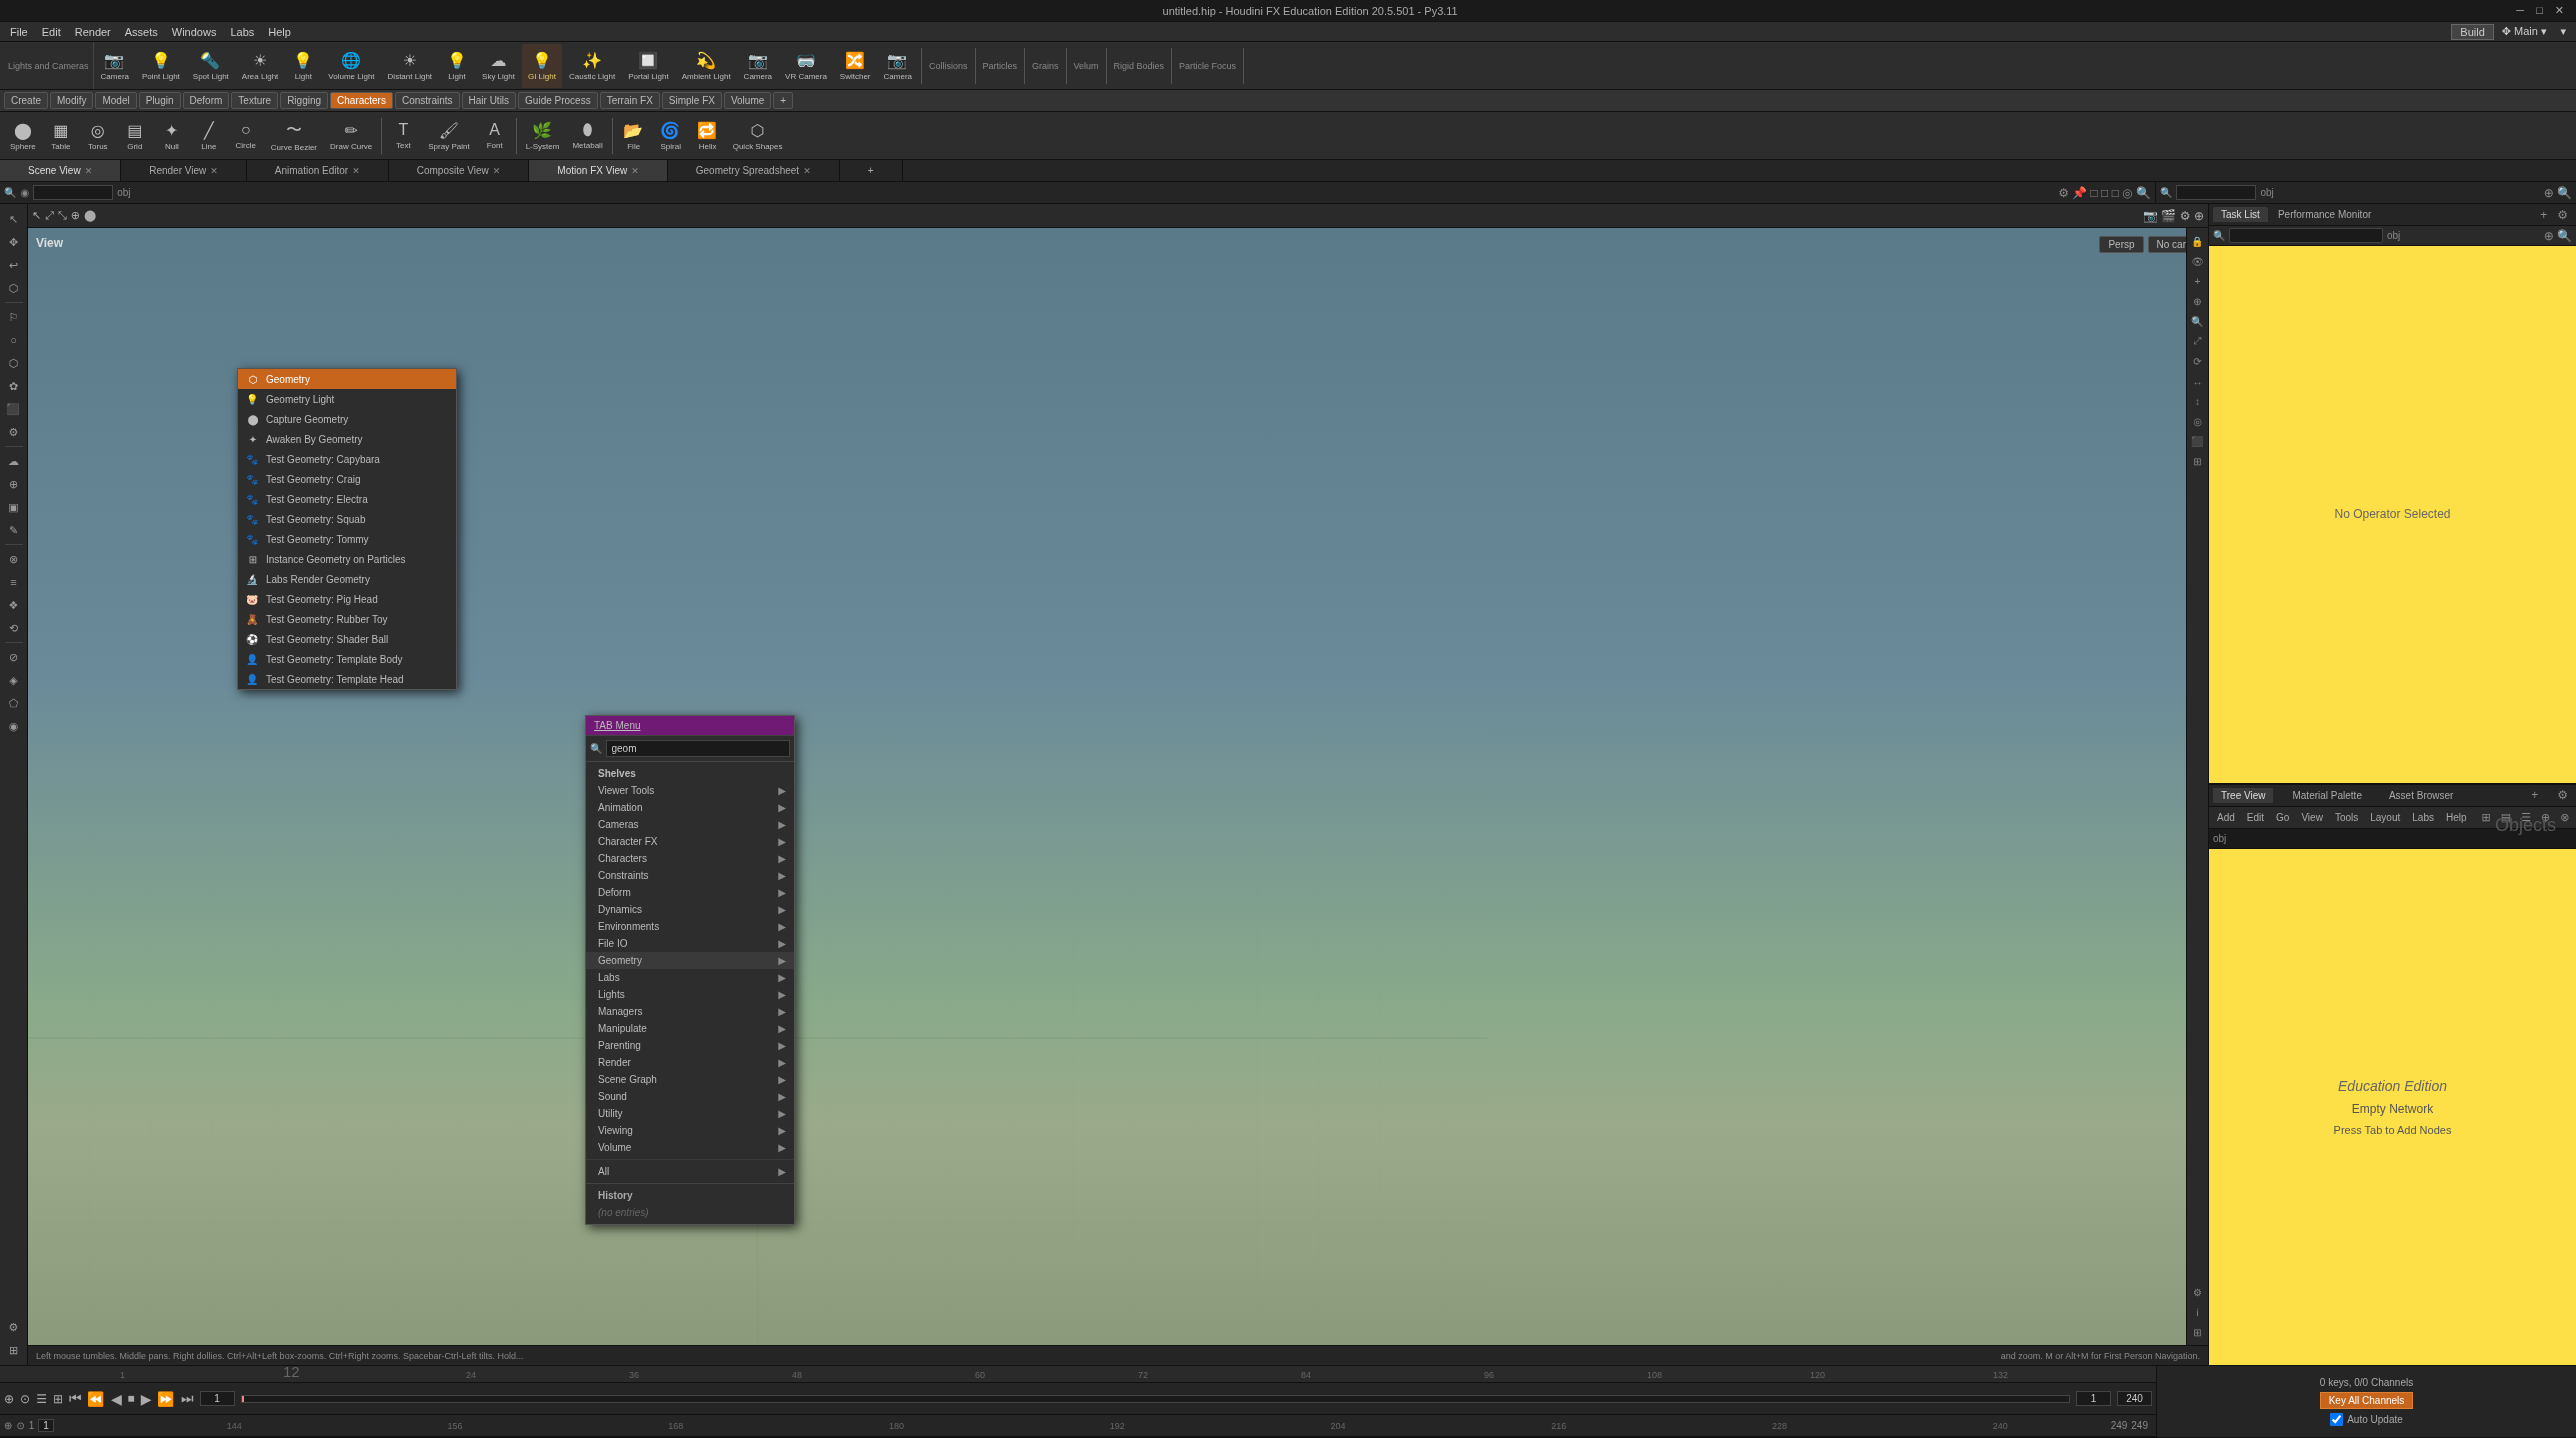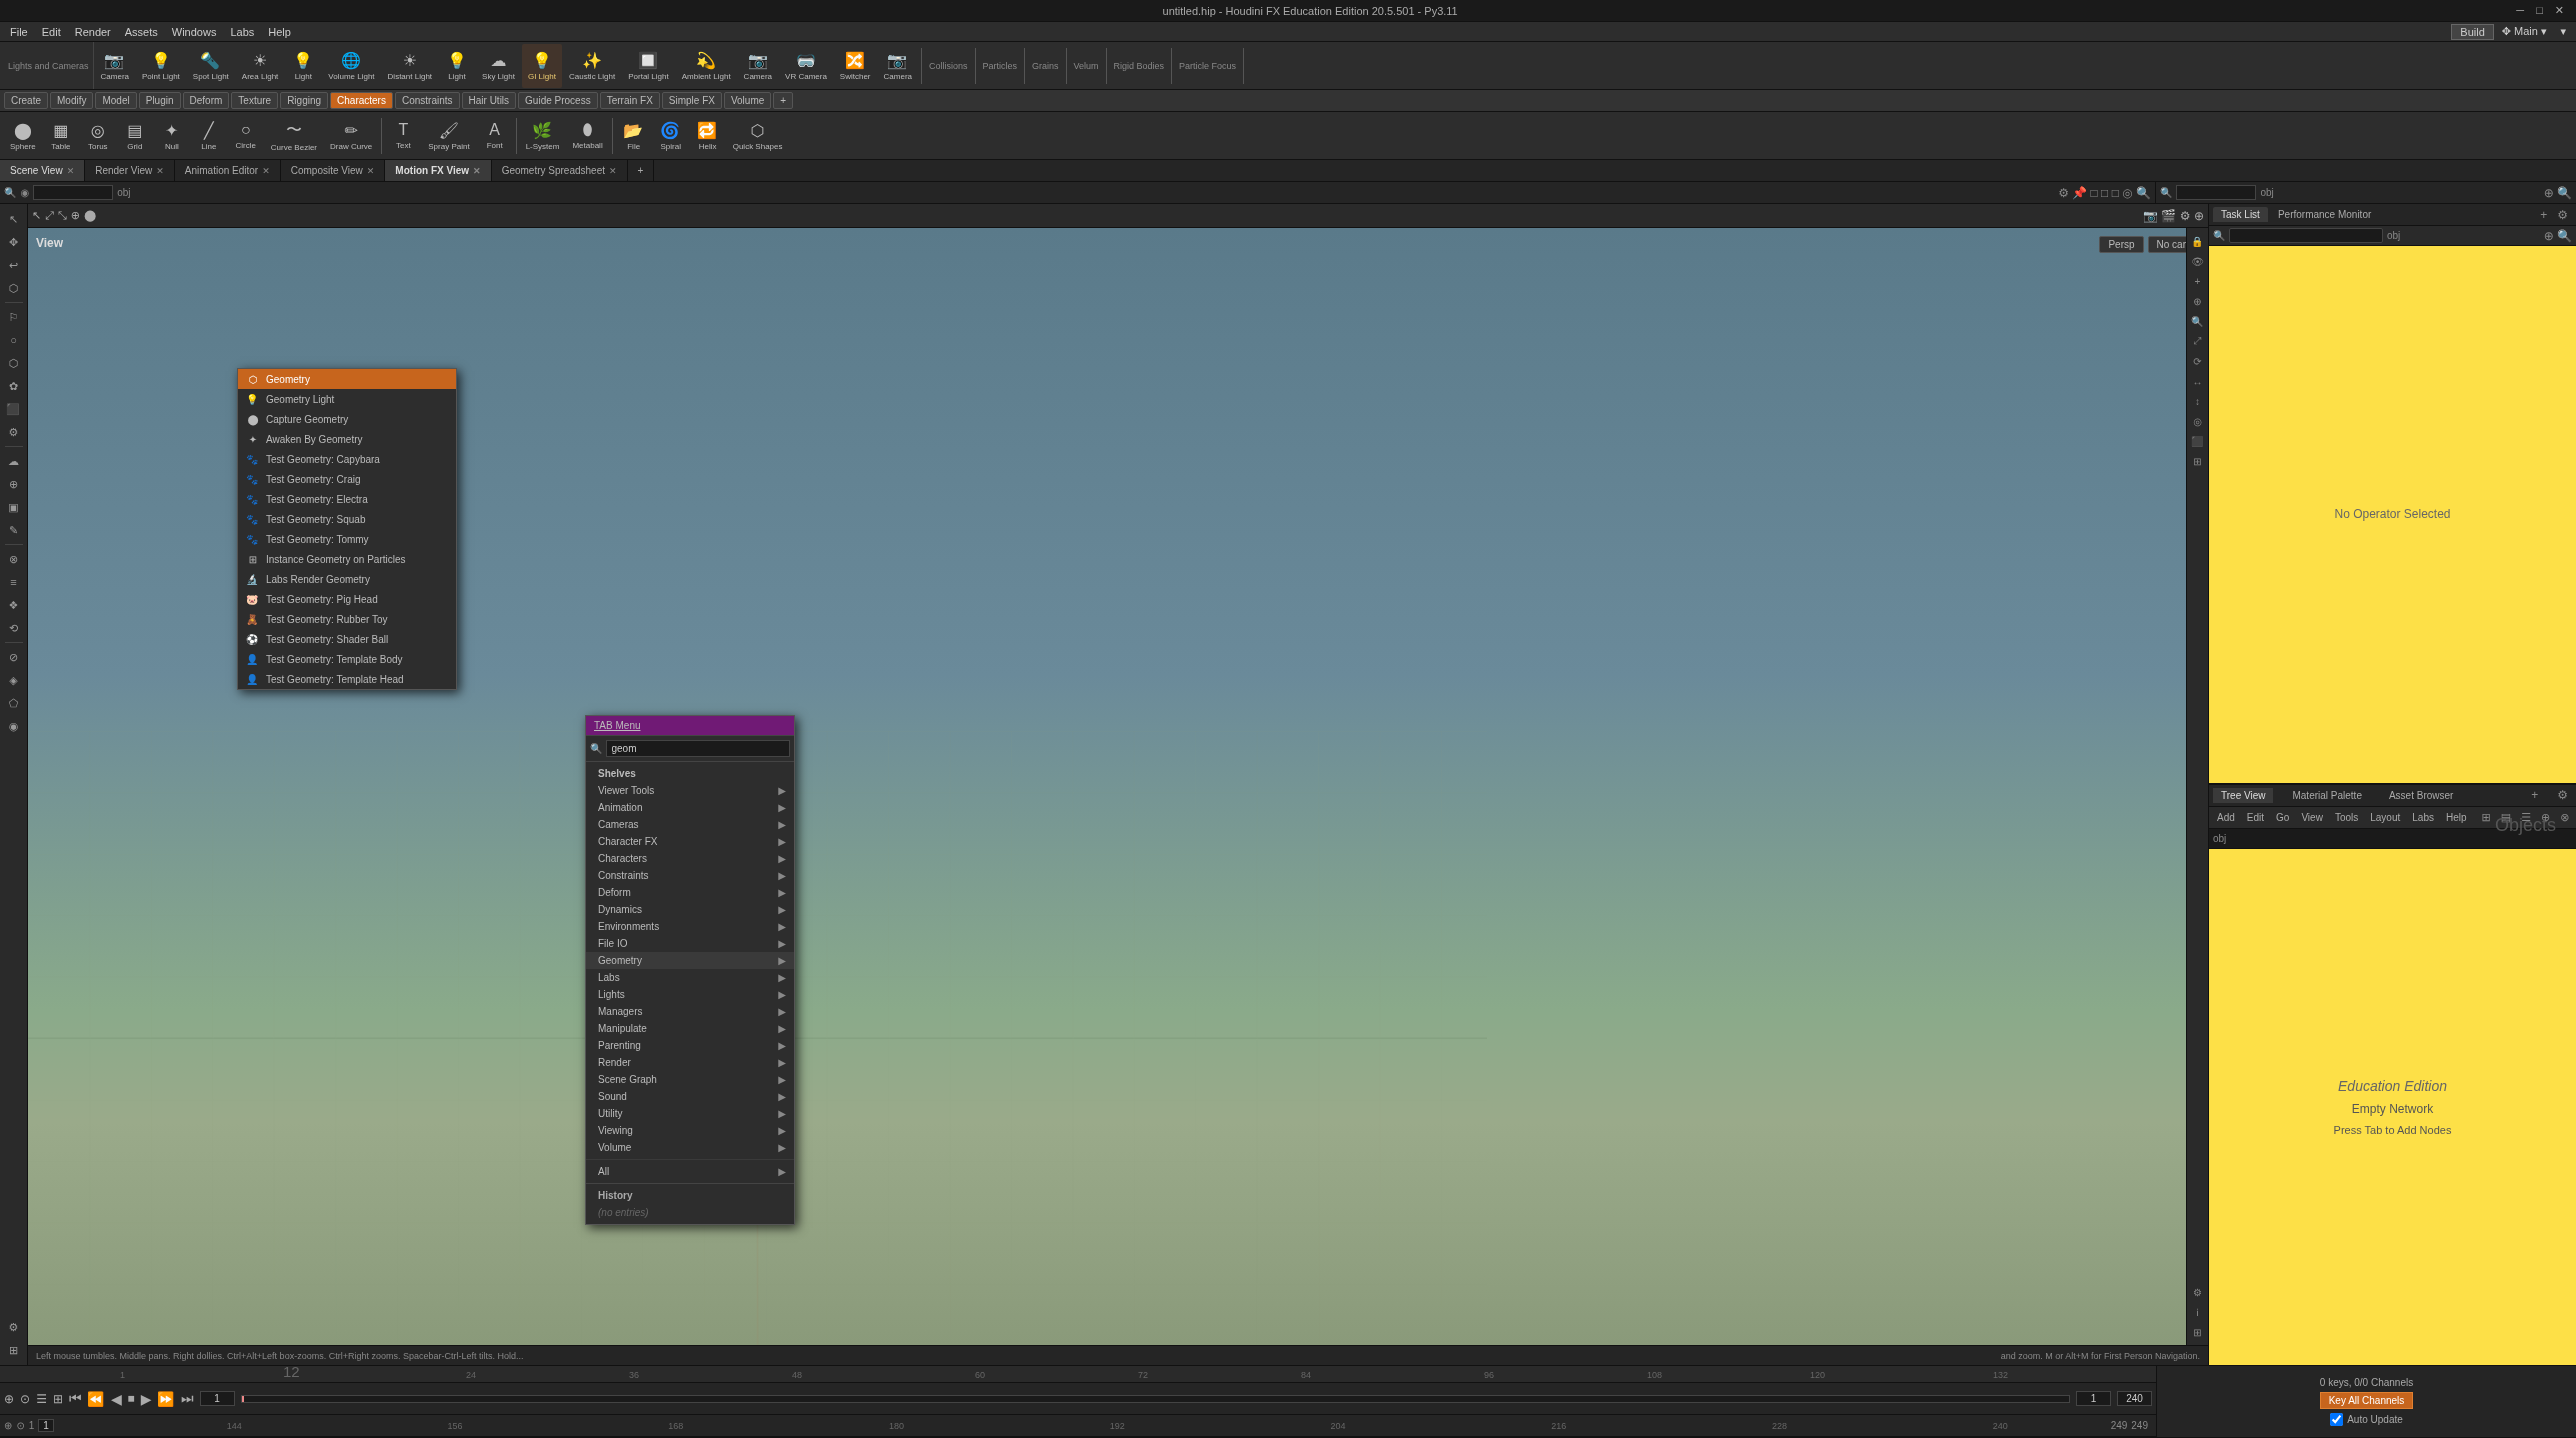--- a/index.html
+++ b/index.html
@@ -111,32 +111,32 @@
     
     #tab-bar {
       height: 22px;
       background: #252525;
       display: flex;
       align-items: center;
       border-bottom: 1px solid #111;
       overflow: hidden;
     }
     .tab {
-      padding: 3px 10px;
+      padding: 3px 28px;
       color: #aaa;
       font-size: 10px;
       cursor: pointer;
       border-right: 1px solid #111;
       height: 100%;
       display: flex;
       align-items: center;
       gap: 4px;
       white-space: nowrap;
     }
-    .tab.active { background: #3a3a3a; color: #ddd; font-weight: bold; }
+    .tab.active { background: #3a3a3a; color: #ddd; }
     .tab-close { color: #888; font-size: 9px; }
 
     
     #viewport-area {
       flex: 1;
       display: flex;
       flex-direction: column;
       position: relative;
       overflow: hidden;
     }

